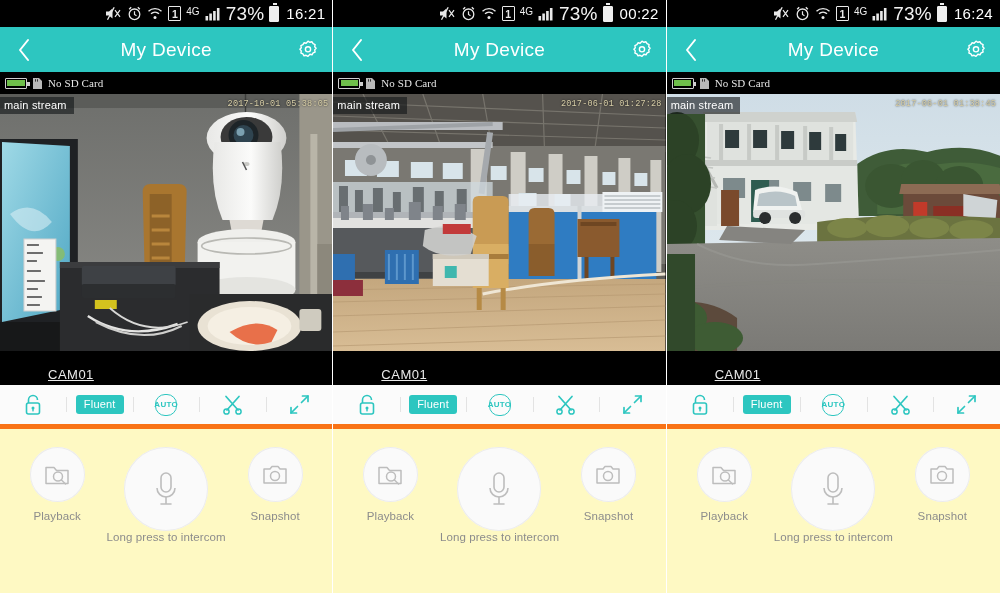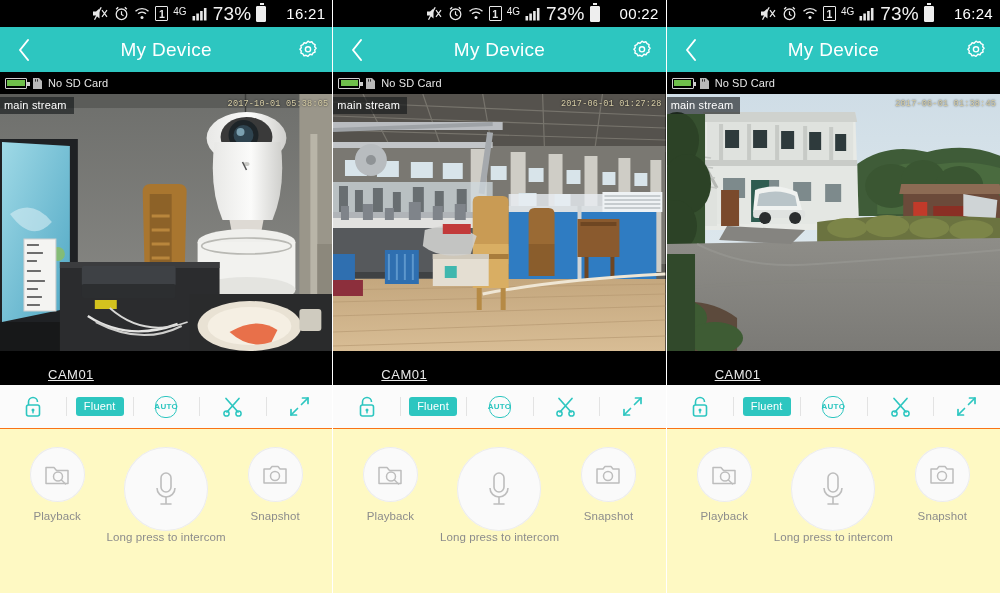--- a/index.html
+++ b/index.html
@@ -12,42 +12,42 @@
            background:#f2f2f2; display:flex; flex-direction:column;
            border-right:1px solid #ffffff; }
   .panel:last-child { border-right:none; }
 
   
   .statusbar { height:27px; background:#000; color:#fff;
                display:flex; align-items:center; justify-content:flex-end;
                padding-right:7px; gap:5px; flex:none; }
   .sb-icon { display:inline-flex; align-items:center; justify-content:center; }
   .sb-text { font-size:19px; letter-spacing:0.2px; color:#f2f2f2; }
-  .sb-time { font-size:15px; color:#fff; letter-spacing:0.3px; margin-left:15px; }
+  .sb-time { font-size:15px; color:#fff; letter-spacing:0.3px; margin-left:2px; }
   .sim-box { border:1.6px solid #e8e8e8; border-radius:1px;
              width:13px; height:15px; font-size:10.5px; line-height:12px;
              text-align:center; color:#e8e8e8; font-weight:bold;
              display:flex; align-items:center; justify-content:center; }
   .net-label { font-size:10px; vertical-align:top; color:#eee; margin-bottom:4px; }
   .batt { width:10px; height:16px; border:1.5px solid #eee; border-radius:1px;
           position:relative; background:#eee; }
   .batt::before { content:''; position:absolute; top:-3.5px; left:2.5px;
           width:4px; height:2px; background:#eee; }
 
   
   .header { height:45px; background:#2dc6c0; flex:none;
             display:flex; align-items:center; position:relative; }
   .hdr-title { flex:1; text-align:center; color:#fff; font-size:19px;
                letter-spacing:0.3px; }
   .hdr-back { width:48px; display:flex; align-items:center; justify-content:center; }
   .hdr-gear { width:48px; display:flex; align-items:center; justify-content:center; }
 
   
   .sdbar { height:22px; background:#000; flex:none;
-           display:flex; align-items:center; gap:5px; padding-left:5px; }
+           display:flex; align-items:center; gap:5px; padding-left:5px;font-family:Liberation Serif, serif; }
   .sd-batt { width:22px; height:11px; border:1.3px solid #cfcfcf; border-radius:1px;
              padding:1.2px; position:relative; }
   .sd-batt i { display:block; width:100%; height:100%; background:#6fbf4b; }
   .sd-batt::after { content:''; position:absolute; right:-3.5px; top:3px;
              width:2.5px; height:4px; background:#cfcfcf; }
   .sd-text { color:#e6e6e6; font-size:11px; letter-spacing:0.1px; }
 
   
   .video { position:relative; background:#000; flex:none;
            height:291px; overflow:hidden; }
@@ -59,21 +59,21 @@
              letter-spacing:0.2px; z-index:4; }
   .vid-ts { position:absolute; right:4px; top:5px; color:#d8cfa8;
             font-size:8.5px; letter-spacing:0.2px; z-index:4;
             text-shadow:0 0 2px rgba(0,0,0,.8); font-family:Liberation Mono, monospace; }
   .vid-cam { position:absolute; left:48px; bottom:3px; color:#eaeaea;
              font-size:13px; letter-spacing:0.5px; z-index:4;
              text-shadow:0 0 2px rgba(0,0,0,.9);text-decoration:underline; }
 
   
   .toolbar { height:44px; background:#fbfbfb; flex:none;
-             display:flex; align-items:center; border-bottom:1px solid #f97316;text-align:right; }
+             display:flex; align-items:center; border-bottom:5px solid #f97316;text-align:right; }
   .tb-cell { flex:1; display:flex; align-items:center; justify-content:center;
              position:relative; height:100%; }
   .tb-cell + .tb-cell::before { content:''; position:absolute; left:0; top:12px;
              bottom:12px; width:1px; background:#e3e3e3; }
   .badge-fluent { background:#2dc6c0; color:#fff; font-size:11px;
              padding:3px 8px 4px; border-radius:3px; letter-spacing:0.2px; }
   .badge-auto { border:1.7px solid #2dc6c0; color:#2dc6c0; font-size:8px;
              font-weight:bold; width:22px; height:22px; border-radius:10px;
              display:flex; align-items:center; justify-content:center;
              letter-spacing:0.3px; }

